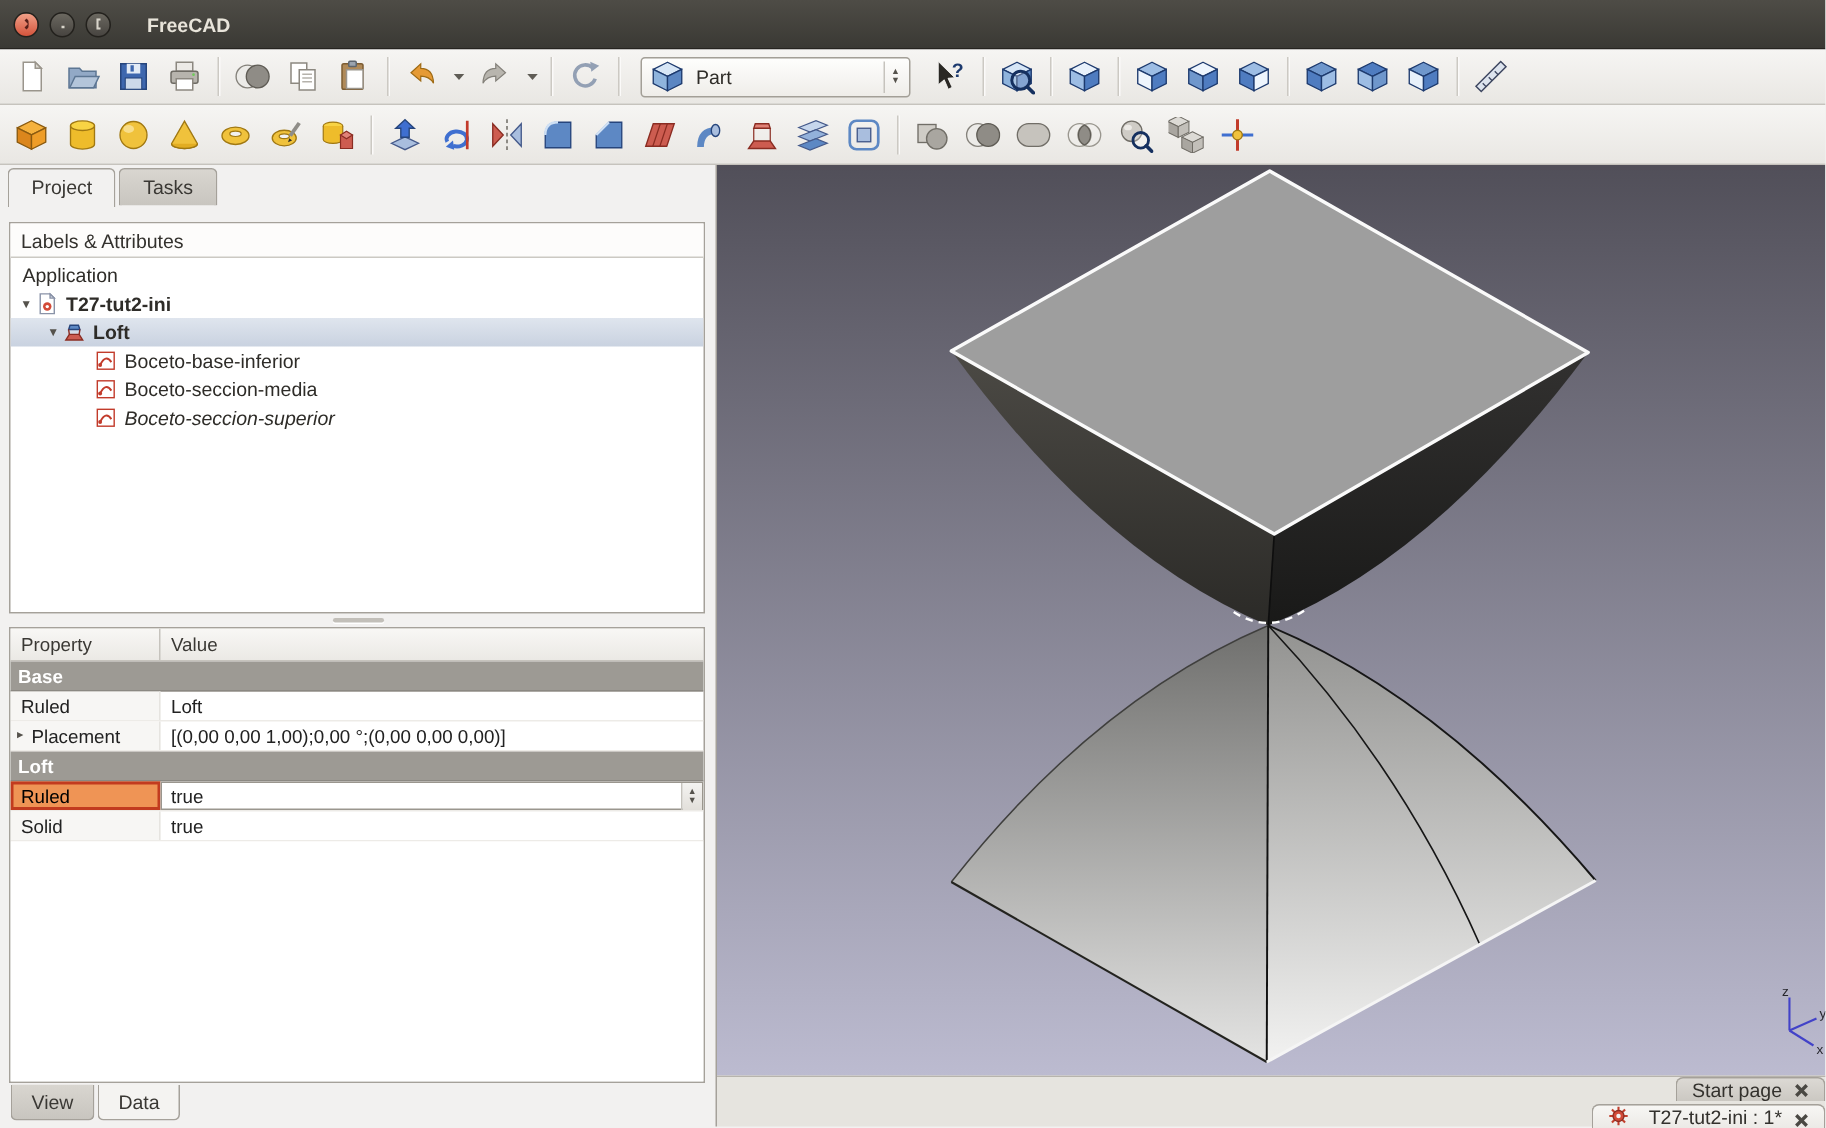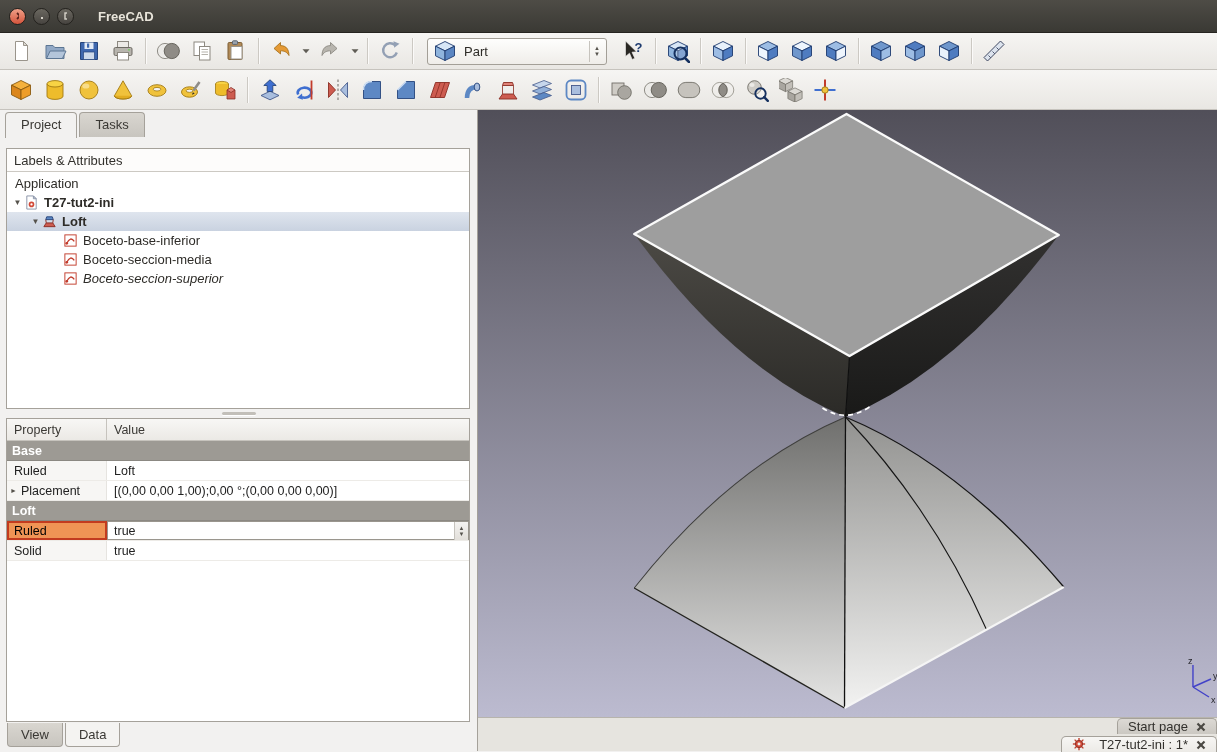--- a/index.html
+++ b/index.html
@@ -137,21 +137,21 @@
 
   .doc-tabbar {
     height:34px; background:#e6e4df; border-top:1px solid #b7b4ad;
     display:flex; align-items:flex-end; padding-left:5px; gap:2px;flex-direction:column;
   }
   .doc-tab {
     height:28px; display:flex; align-items:center; gap:8px; padding:0 10px;
     border:1px solid #a5a19a; border-bottom:none; border-radius:5px 5px 0 0;
     background:linear-gradient(#dcd9d4,#cbc8c2); font-size:13px; color:#33312d;
   }
-  .doc-tab.active { background:linear-gradient(#f7f6f4,#eceae6); }
+  .doc-tab.active { background:linear-gradient(#f7f6f4,#eceae6);align-items:flex-end; }
   .tab-close { display:inline-flex; }
 </style>
 </head>
 <body>
 
 <div class="titlebar">
   <div class="win-btns">
     <button class="win-btn close">
         <svg width="8" height="8">
           <line x1="1" y1="1" x2="7" y2="7" stroke="#57201a" stroke-width="1.8"></line>

